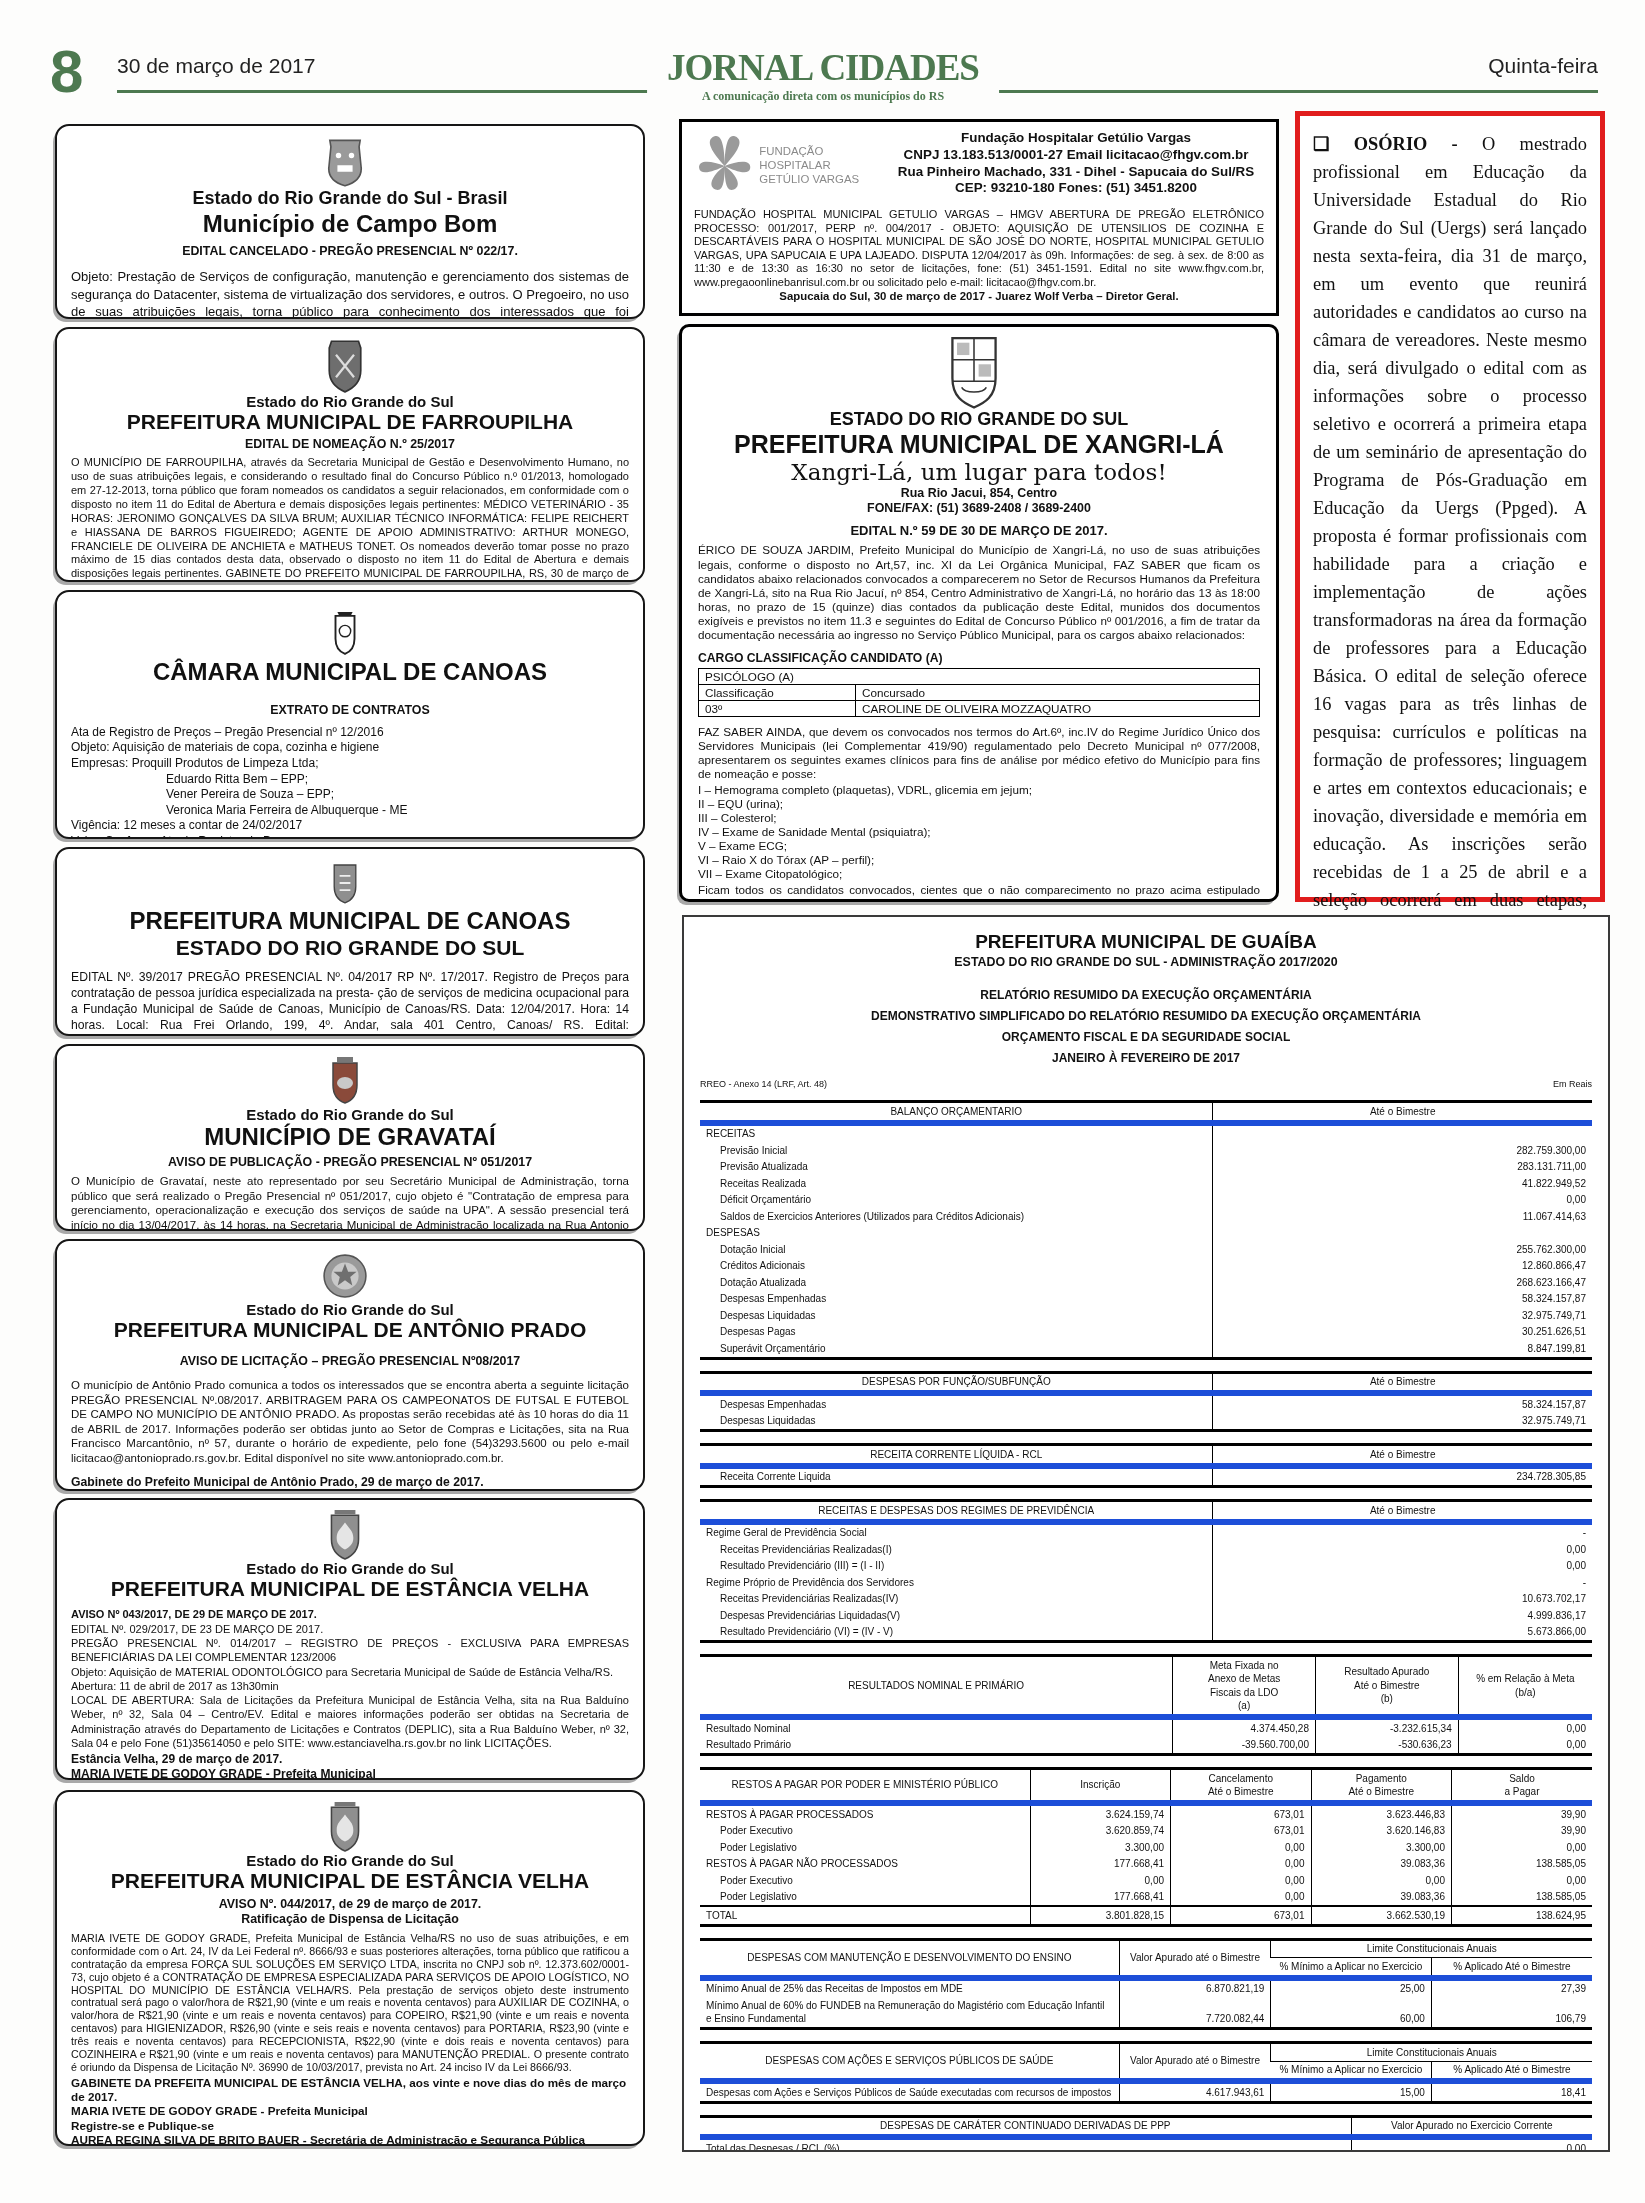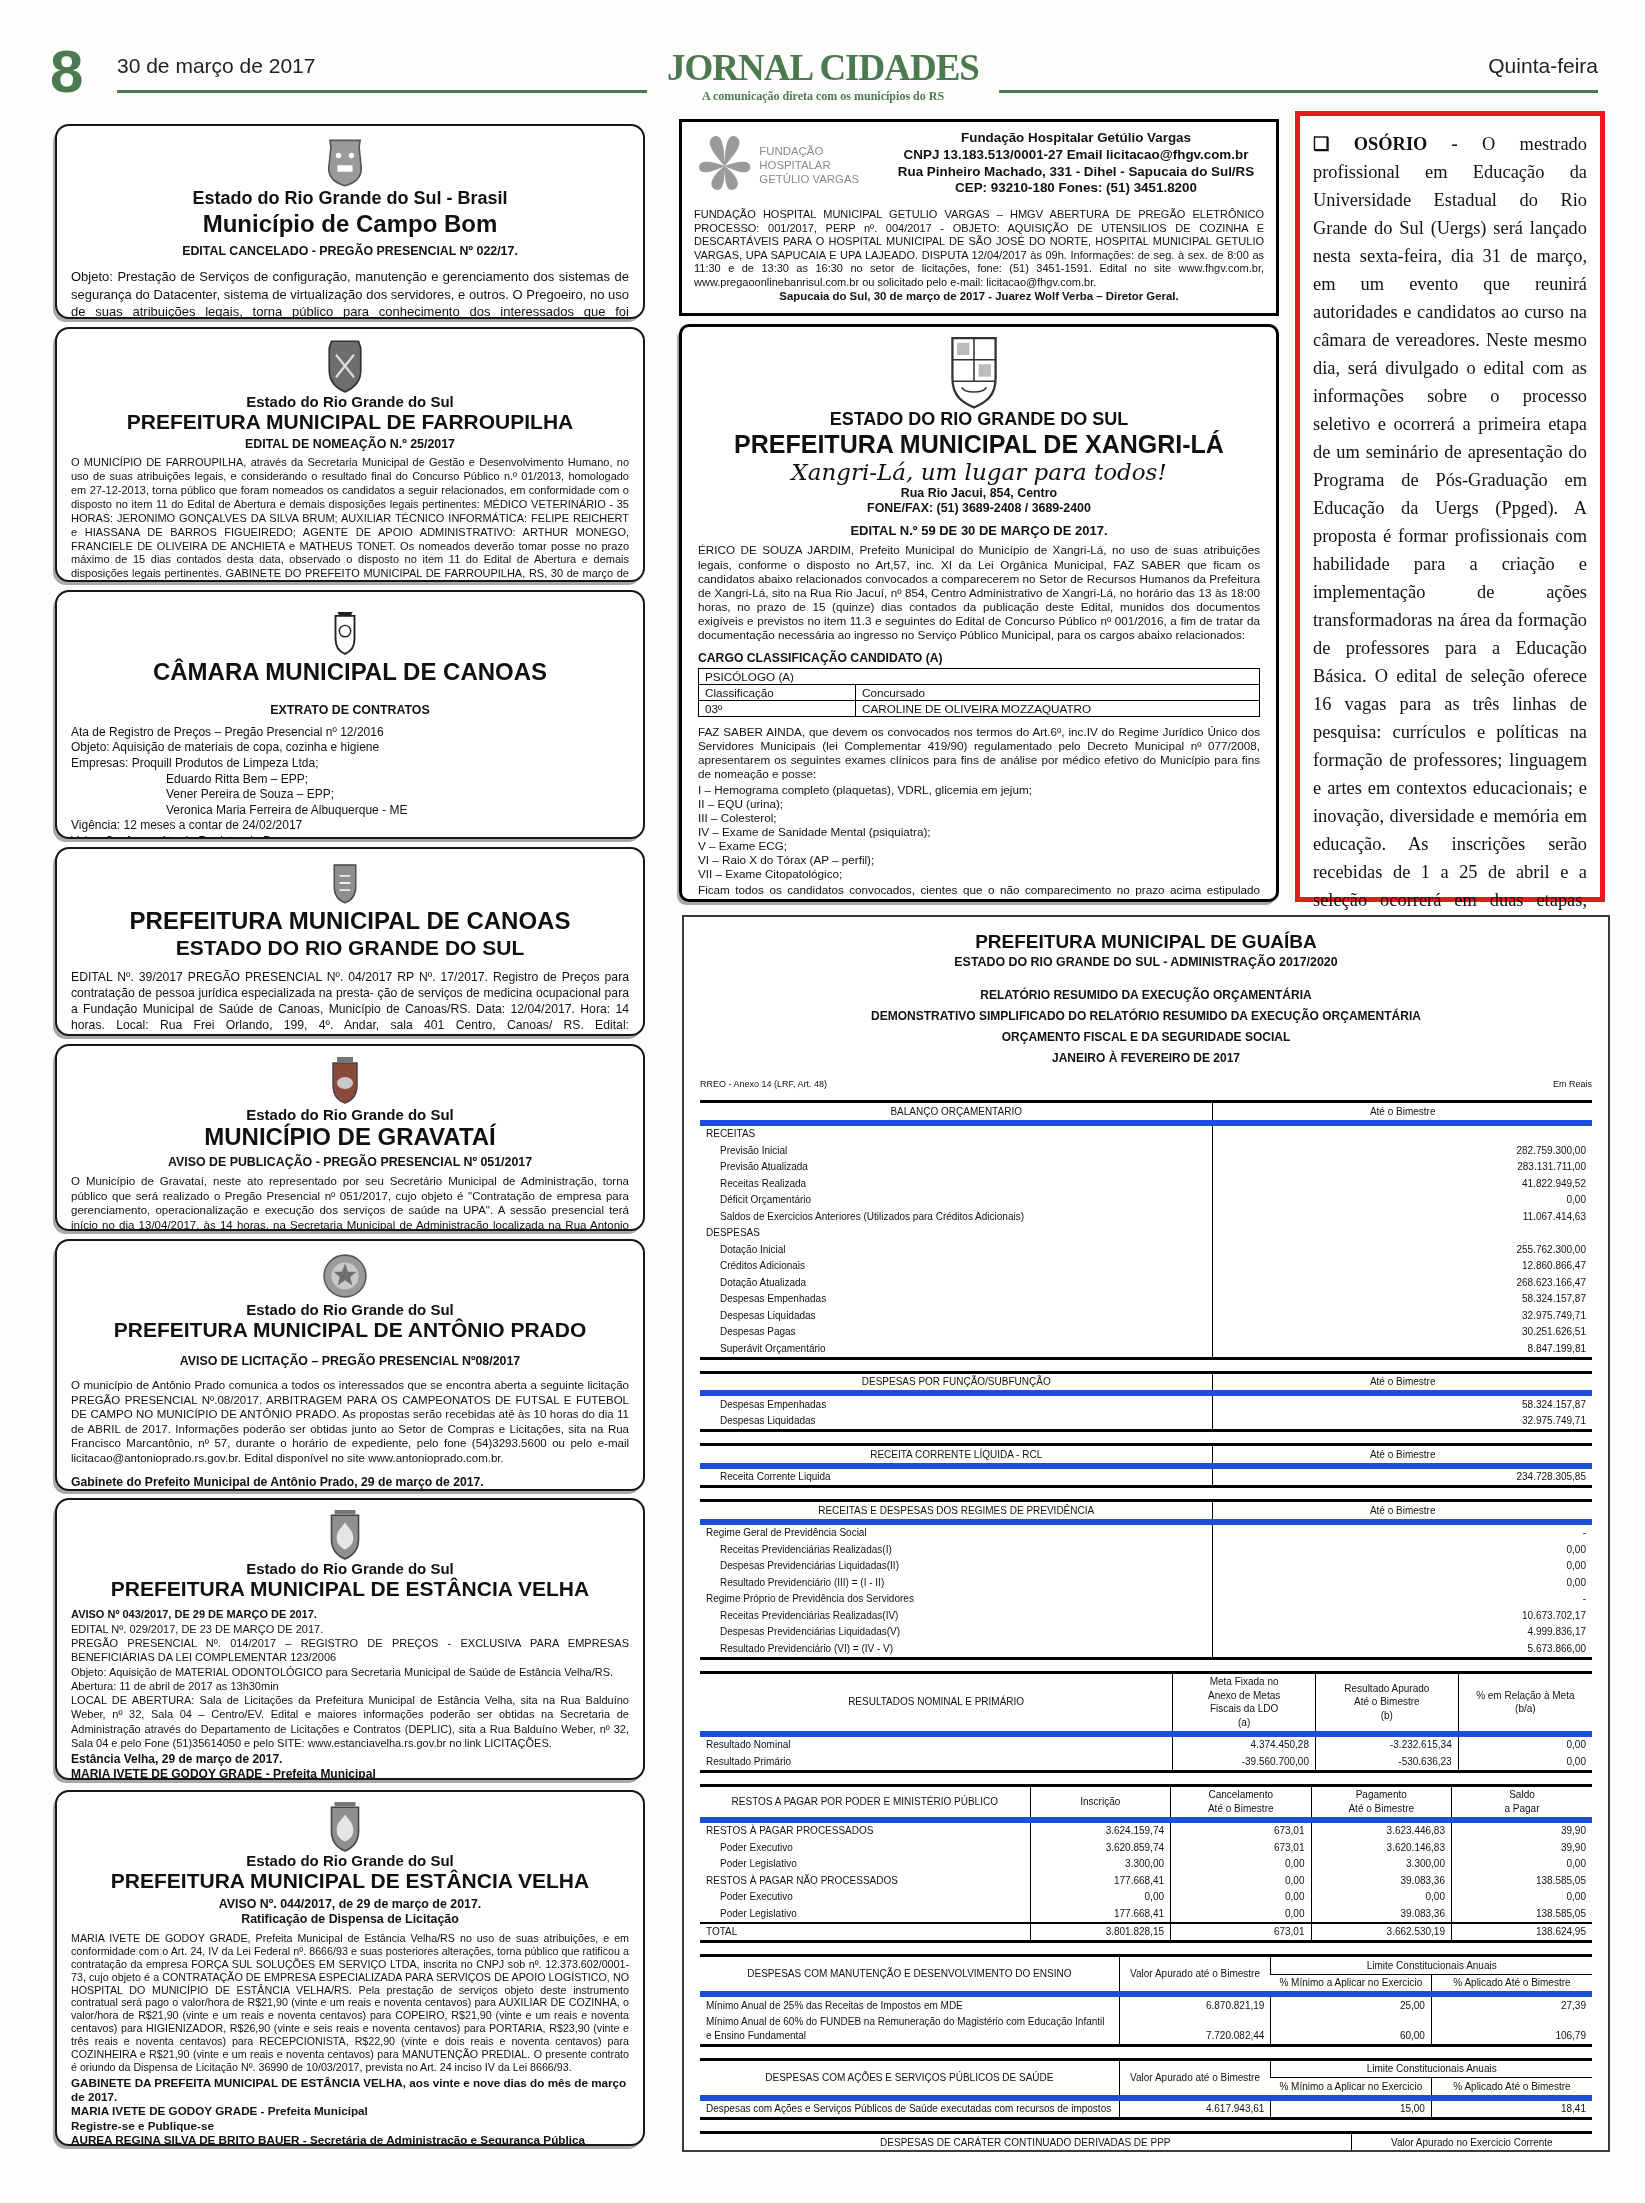--- a/index.html
+++ b/index.html
@@ -50,21 +50,21 @@
   #n-fhgv { left:679px; top:119px; width:600px; height:197px; border-radius:0; border:3px solid #000; box-shadow:none; padding:8px 12px; }
   .fhgv-head { display:flex; }
   .fhgv-logo { flex:0 0 194px; display:flex; align-items:center; }
   .fhgv-logo-text { font-size:11.4px; color:#8a8a8a; line-height:1.2; margin-left:4px; }
   .fhgv-head-text { flex:1; text-align:center; font-weight:bold; font-size:13.4px; line-height:1.25; }
   #n-fhgv .nbody { font-size:11px; line-height:1.23; margin-top:6px; }
   #n-fhgv .nfoot { text-align:center; font-weight:bold; font-size:11.4px; margin-top:1px; }
 
   
   #n-xangrila { left:679px; top:324px; width:600px; height:578px; border:3px solid #000; border-radius:10px; padding:8px 16px; }
-  .x-script { font-family:"DejaVu Serif", serif; font-style:italic; font-size:23px; text-align:center; line-height:1.1; margin-top:2px; }
+  .x-script { font-family:"DejaVu Serif", serif; font-size:23px; text-align:center; line-height:1.1; margin-top:2px; }
   .x-addr { text-align:center; font-weight:bold; font-size:12.4px; line-height:1.2; }
   #n-xangrila .nbody { font-size:11.7px; line-height:1.21; }
   .x-cargo { font-weight:bold; font-size:12.2px; margin-top:8px; }
   .x-table { width:100%; border-collapse:collapse; margin-top:3px; font-size:11.7px; }
   .x-table td, .x-table th { border:1.5px solid #000; padding:1px 6px; text-align:left; font-weight:normal; }
   .x-table .grp { border-bottom:none; }
   .x-list { font-size:11.7px; line-height:1.19; margin-top:2px; }
   #n-xangrila .nfootc { font-size:12.2px; line-height:1.22; margin-top:4px; }
 
   
@@ -487,24 +487,20 @@
       <tbody>
           <tr class="sec">
             <td>Regime Geral de Previdência Social</td>
             <td class="num">-</td>
           </tr>
           <tr class="ind">
             <td>Receitas Previdenciárias Realizadas(I)</td>
             <td class="num">0,00</td>
           </tr>
           <tr class="ind">
-            <td>Despesas Previdenciárias Liquidadas(II)</td>
-            <td class="num">0,00</td>
-          </tr>
-          <tr class="ind">
             <td>Resultado Previdenciário (III) = (I - II)</td>
             <td class="num">0,00</td>
           </tr>
           <tr class="sec">
             <td>Regime Próprio de Previdência dos Servidores</td>
             <td class="num">-</td>
           </tr>
           <tr class="ind">
             <td>Receitas Previdenciárias Realizadas(IV)</td>
             <td class="num">10.673.702,17</td>

